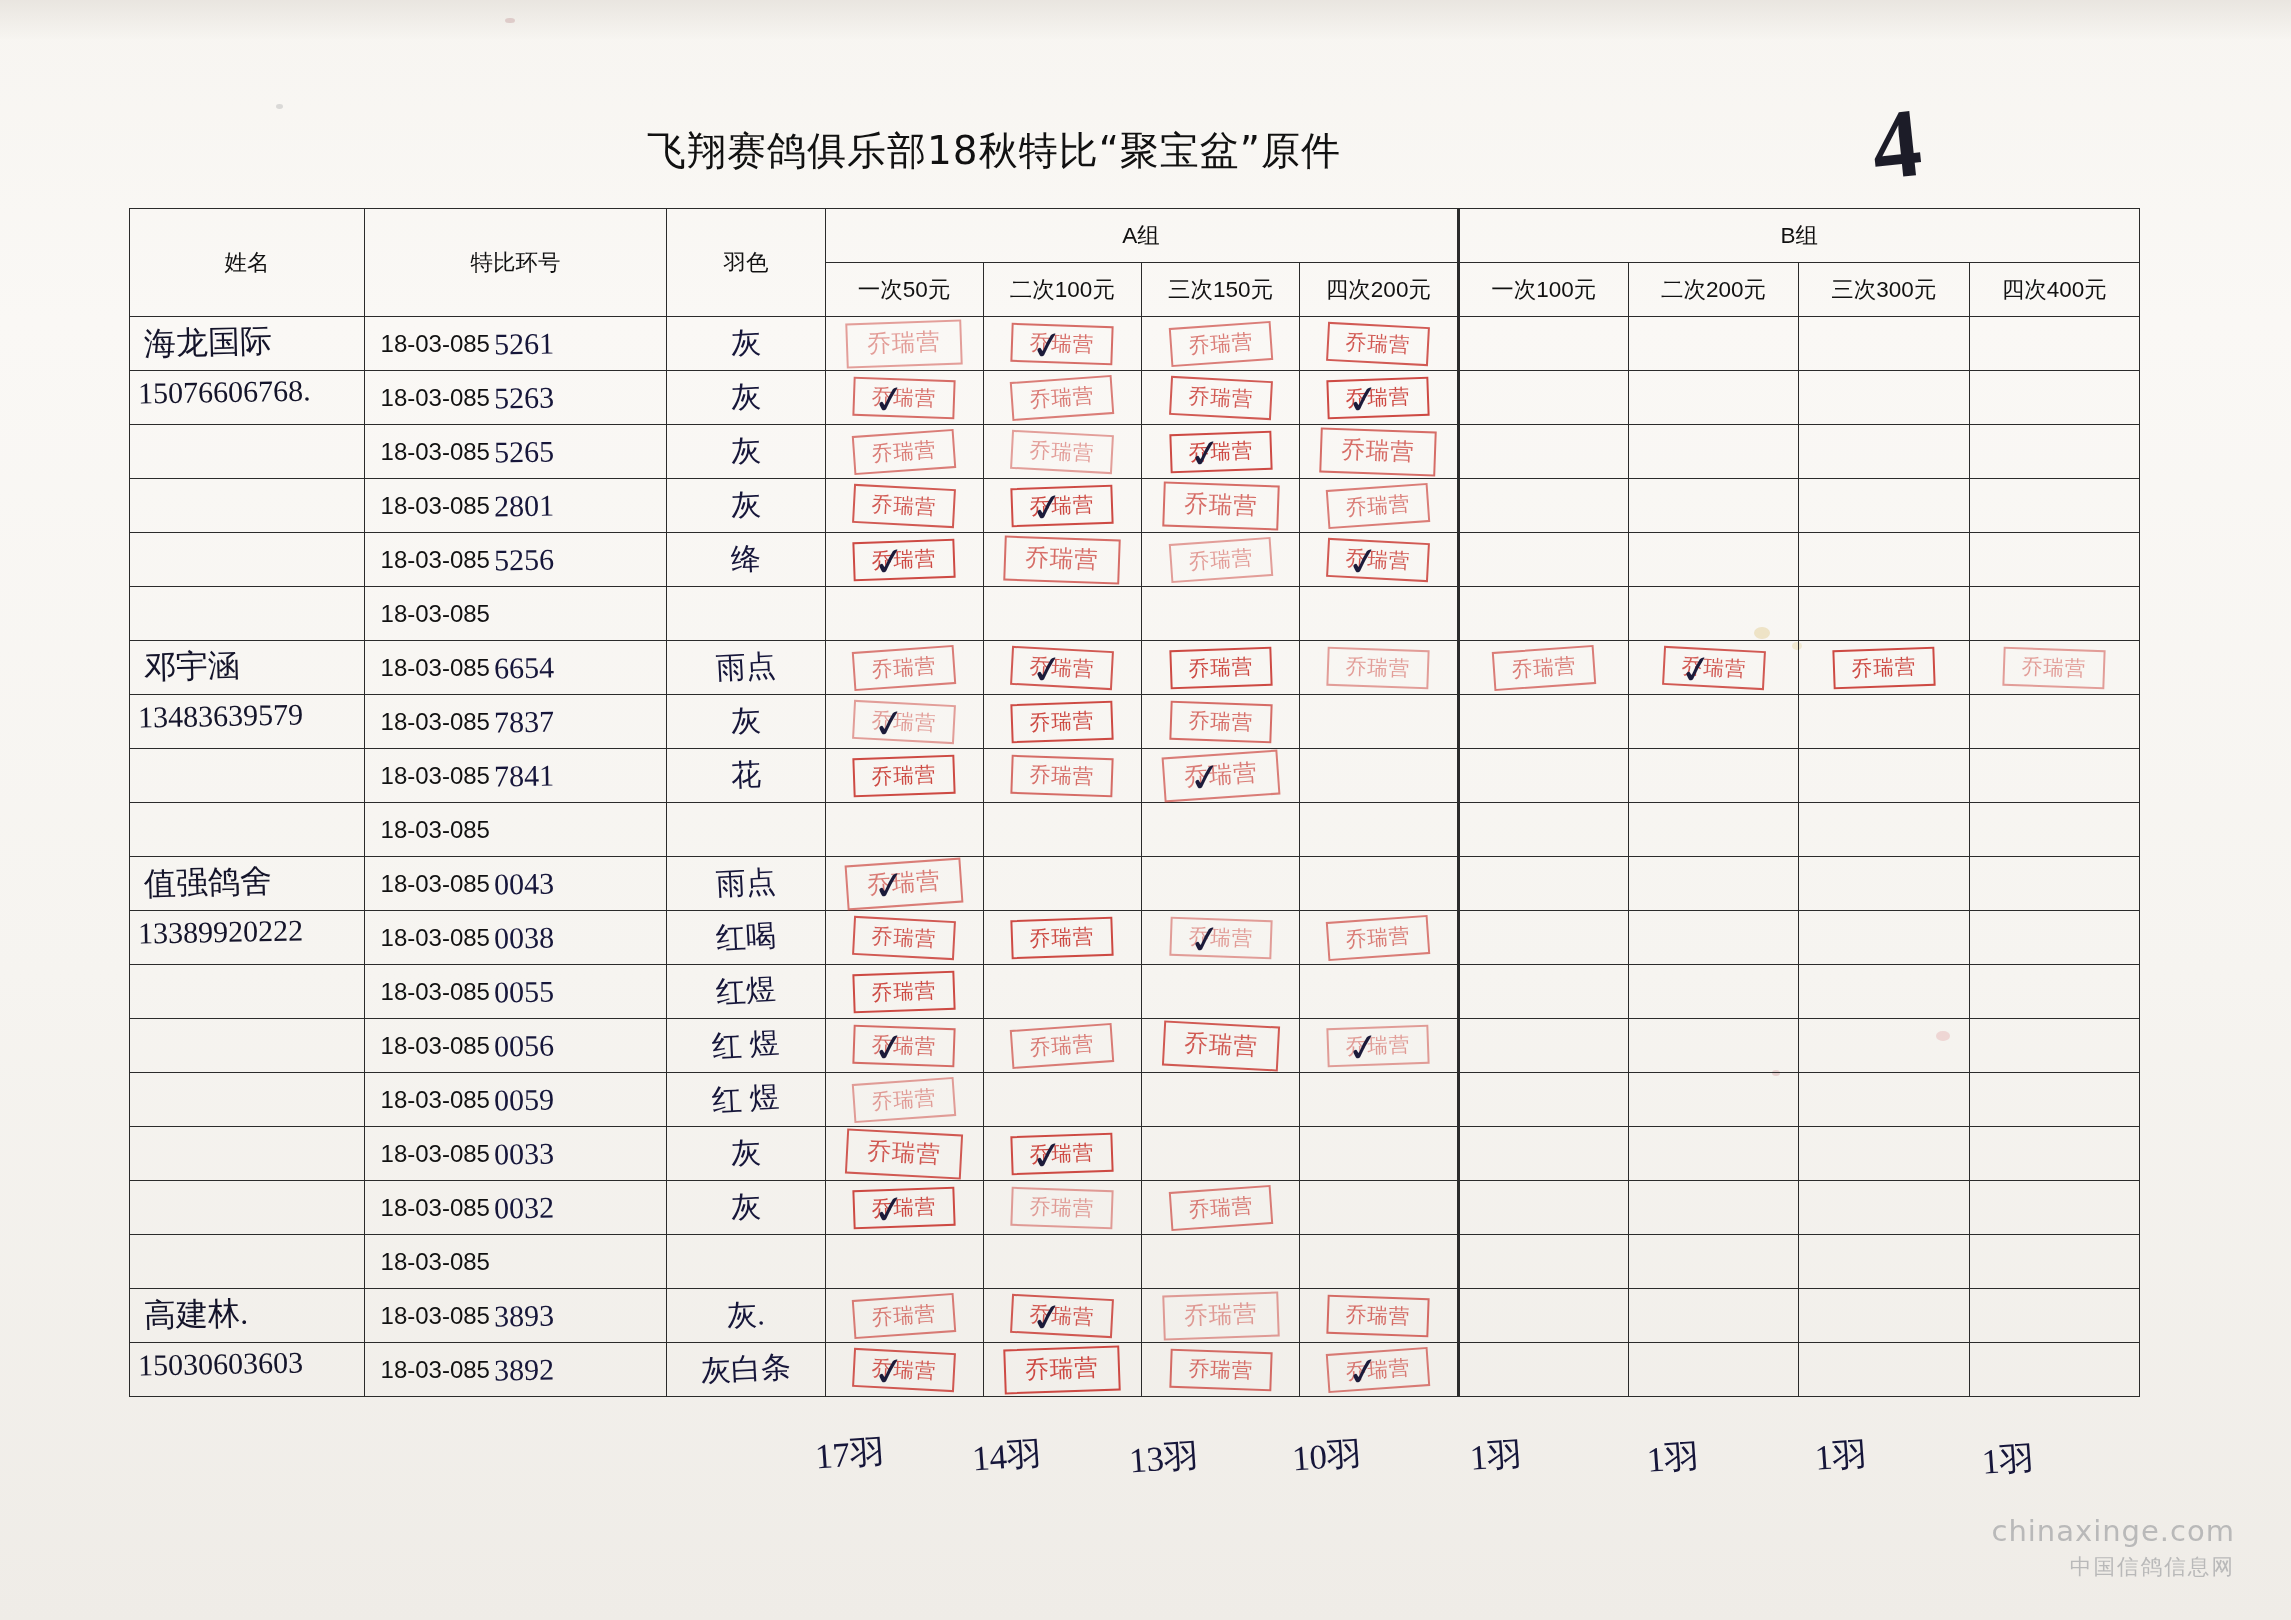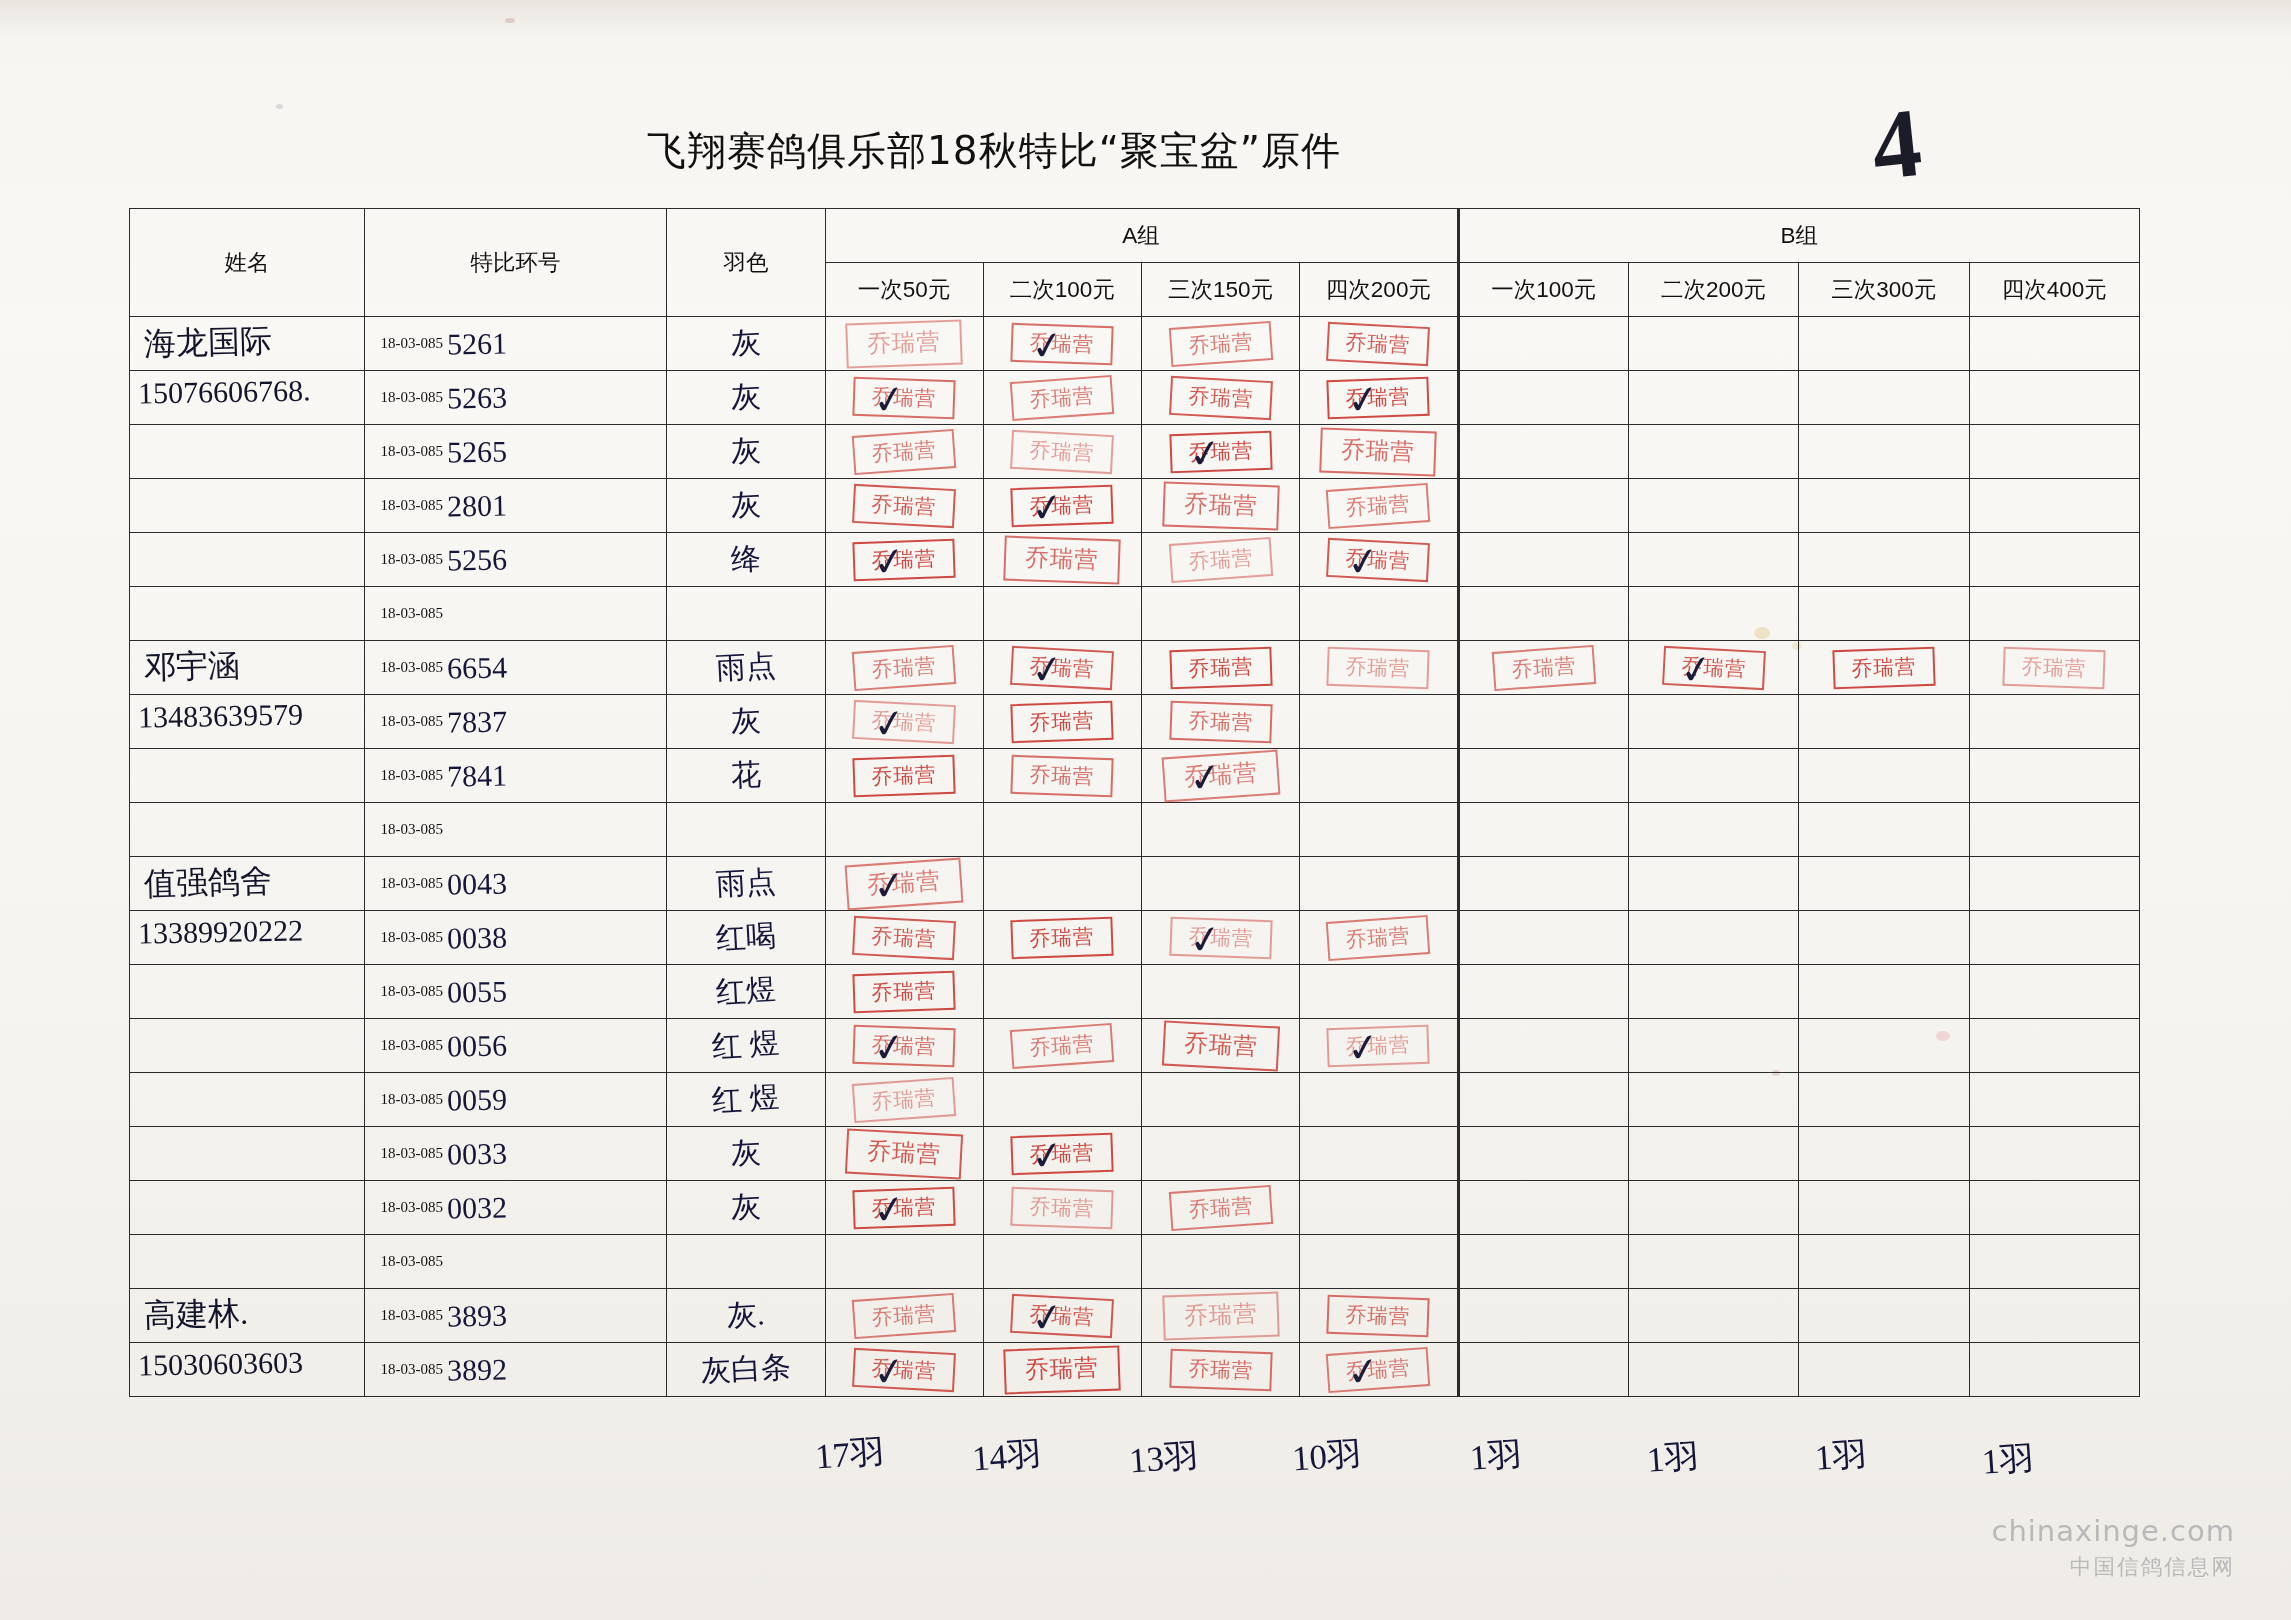--- a/index.html
+++ b/index.html
@@ -74,21 +74,21 @@
     position:absolute;left:13.7px;top:3.9px;
     font-size:32px;
     transform:rotate(-1.5deg);
   }
   .hw-phone{
     position:absolute;left:7.8px;top:3.9px;
     font-size:30px;
     transform:rotate(-1deg);
   }
   .ring-wrap{display:flex;align-items:center;justify-content:flex-start;padding-left:15.7px;}
-  .ring-pre{font-size:15px;color:#111;font-family:Liberation Serif, serif;}
+  .ring-pre{font-size:24px;color:#111;font-family:Liberation Sans, sans-serif;}
   .ring-hw{font-family:"Liberation Serif",serif;font-size:30px;color:#16163a;margin-left:3.9px;transform:rotate(-1deg);}
   .color-hw{font-family:"Liberation Serif",serif;font-size:30px;color:#16163a;transform:rotate(-3deg);display:inline-block;}
 
   
   .stamp{
     position:absolute;left:50%;top:50%;
     transform:translate(-50%,-50%) rotate(-2deg);
     width:102px;height:39px;
     border:2.9px solid #c8332c;
     color:#c8332c;

